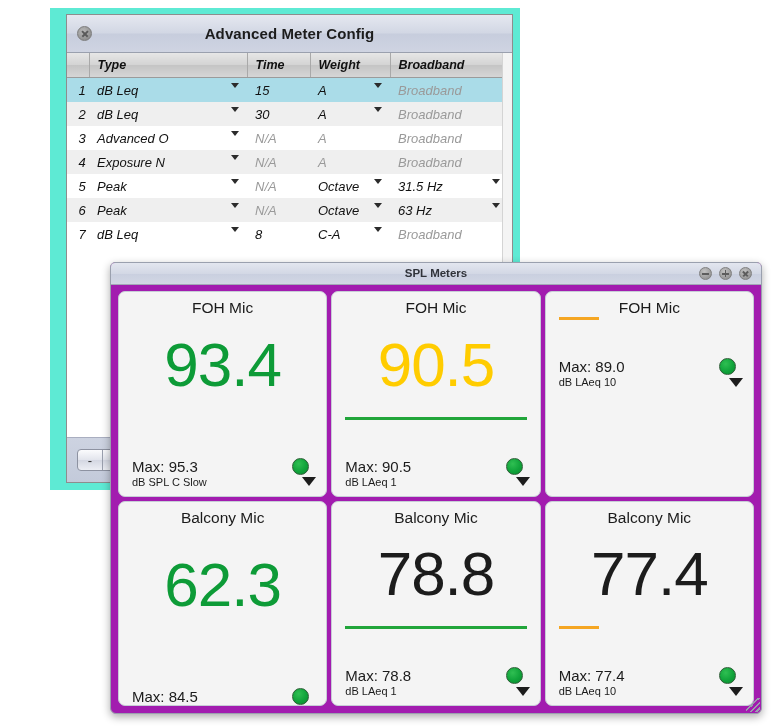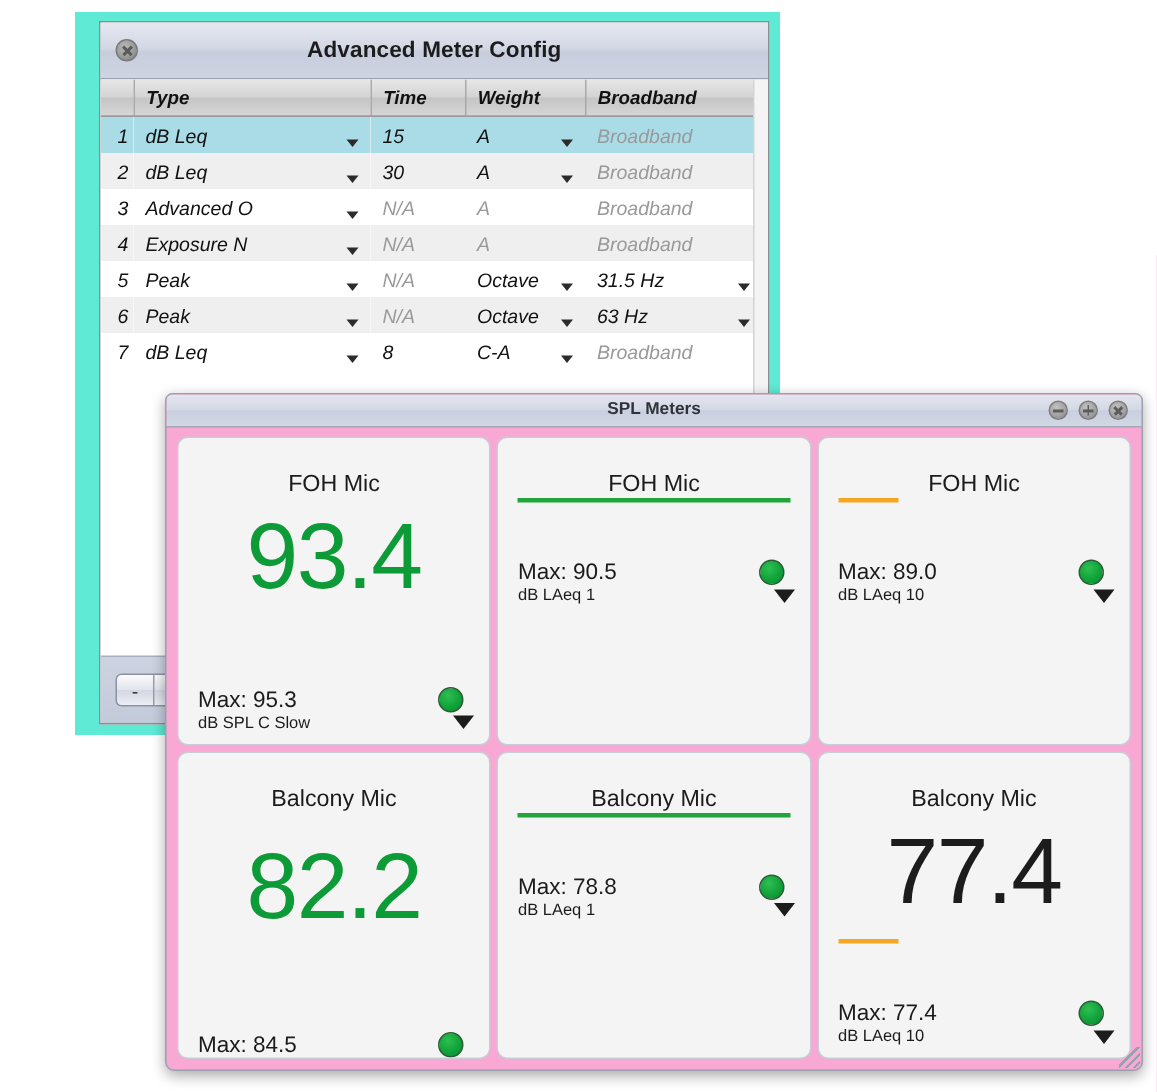--- a/index.html
+++ b/index.html
@@ -127,21 +127,21 @@
     text-align: center;
     padding-left: 0;
     color: #333333;
     font-size: 12.5px;
   }
   tr.row-sel td { background: #aadce8; }
   tr.row-odd  td { background: #ffffff; }
   tr.row-even td { background: #efefef; }
   .cell-flex {
     display: flex;
-    align-items: flex-end;
+    align-items: flex-start;
     justify-content: space-between;
     padding-right: 8px;
   }
   .dim { color: #9a9a9a; }
   .caret {
     width: 0; height: 0;
     border-left: 4.5px solid transparent;
     border-right: 4.5px solid transparent;
     border-top: 5px solid #2b2b2b;
     flex: 0 0 auto;
@@ -179,21 +179,21 @@
   }
   .seg-btn + .seg-btn { border-left: 1px solid #9a9fae; }
 
   
   #spl-window {
     position: absolute;
     left: 110px;
     top: 262px;
     width: 652px;
     height: 452px;
-    background: #f9a8d4;
+    background: #a21caf;
     border: 1px solid #9aa0ae;
     border-radius: 5px 5px 6px 6px;
     box-sizing: border-box;
     box-shadow: 0 3px 9px rgba(0,0,0,0.33);
     overflow: hidden;
   }
   .spl-titlebar {
     position: relative;
     height: 21px;
     background: linear-gradient(to bottom, #e3e6ef 0%, #d3d8e5 50%, #c9cfdf 51%, #d2d7e4 100%);
@@ -254,21 +254,20 @@
     display: flex;
     flex-direction: column;
     overflow: hidden;
   }
   .meter-name {
     text-align: center;
     font-size: 15.5px;
     color: #1b1b1b;
     padding-top: 7px;
     flex: 0 0 auto;
-    margin-top: 15px;
   }
   .meter-value {
     flex: 1 1 auto;
     display: flex;
     align-items: center;
     justify-content: center;
     font-size: 62px;
     line-height: 1;
     letter-spacing: -1px;
     padding-bottom: 4px;
@@ -566,20 +565,21 @@
           <div class="meter-max">Max: 95.3</div>
           <div class="meter-led"></div>
         </div>
         <div class="meter-mode">
           <div class="mode-label">dB SPL C Slow</div>
           <div class="mode-caret"></div>
         </div>
       </div>
       <div class="meter-cell">
         <div class="meter-name">FOH Mic</div>
+        <div class="meter-value val-yellow">90.5</div>
         <div class="meter-bar-slot">
           <div class="meter-bar bar-green" style="width: 100%;"></div>
         </div>
         <div class="meter-maxrow">
           <div class="meter-max">Max: 90.5</div>
           <div class="meter-led"></div>
         </div>
         <div class="meter-mode">
           <div class="mode-label">dB LAeq 1</div>
           <div class="mode-caret"></div>
@@ -594,29 +594,30 @@
           <div class="meter-max">Max: 89.0</div>
           <div class="meter-led"></div>
         </div>
         <div class="meter-mode">
           <div class="mode-label">dB LAeq 10</div>
           <div class="mode-caret"></div>
         </div>
       </div>
       <div class="meter-cell">
         <div class="meter-name">Balcony Mic</div>
-        <div class="meter-value val-green">82.2</div>
+        <div class="meter-value val-green">62.3</div>
         <div class="meter-bar-slot"></div>
         <div class="meter-maxrow">
           <div class="meter-max">Max: 84.5</div>
           <div class="meter-led"></div>
         </div>
       </div>
       <div class="meter-cell">
         <div class="meter-name">Balcony Mic</div>
+        <div class="meter-value val-black">78.8</div>
         <div class="meter-bar-slot">
           <div class="meter-bar bar-green" style="width: 100%;"></div>
         </div>
         <div class="meter-maxrow">
           <div class="meter-max">Max: 78.8</div>
           <div class="meter-led"></div>
         </div>
         <div class="meter-mode">
           <div class="mode-label">dB LAeq 1</div>
           <div class="mode-caret"></div>

